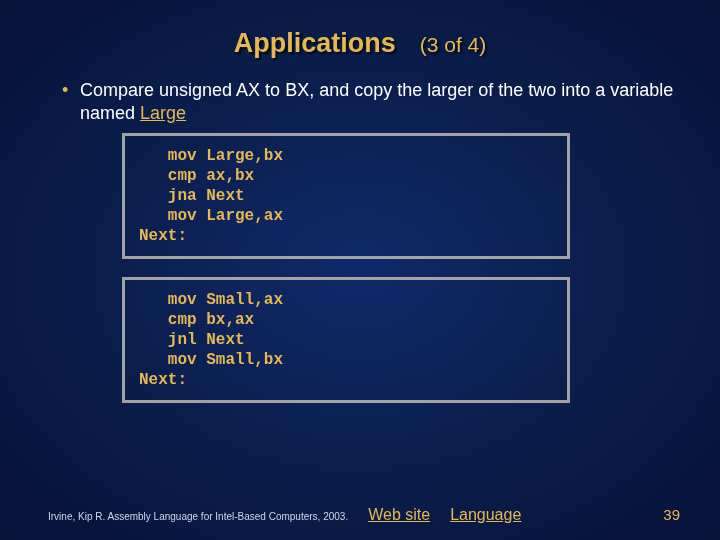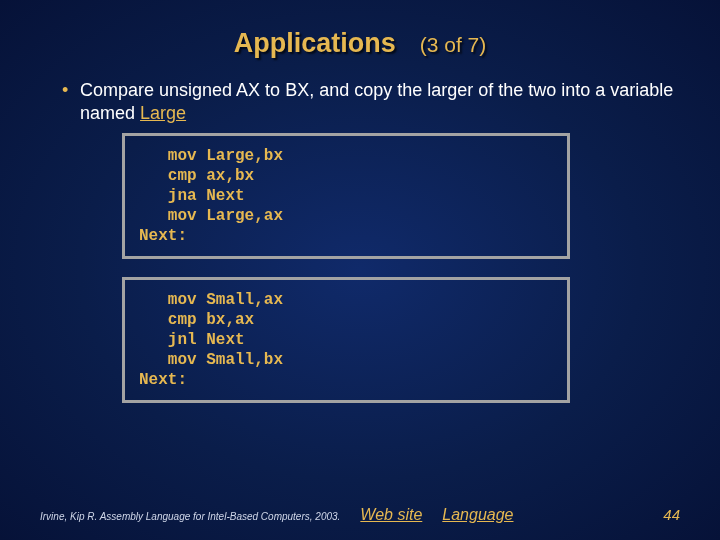--- a/index.html
+++ b/index.html
@@ -74,27 +74,26 @@
     margin: 0;
     font-family: "Courier New", Courier, monospace;
     font-size: 16px;
     color: #e6b851;
     font-weight: bold;
     line-height: 1.25;
     white-space: pre;
   }
   .footer {
     position: absolute;
-    left: 40px;
+    left: 48px;
     right: 40px;
     bottom: 16px;
     display: flex;
     align-items: baseline;
     font-size: 11px;
-    font-style: italic;
   }
   .footer .credit {
     color: #cfd6e8;
     font-size: 10px;
   }
   .footer .link {
     color: #e6b851;
     text-decoration: underline;
     margin-left: 20px;
     font-size: 16px;
@@ -109,21 +108,21 @@
   }
 </style>
 </head>
 <body>
 
 <div class="slide">
 
   <div class="title-wrap">
     <span class="title">Applications</span>
     <span class="title">&nbsp;&nbsp;</span>
-    <span class="title-sub">(3 of 7)</span>
+    <span class="title-sub">(3 of 4)</span>
   </div>
 
   <ul class="bullets">
     <li>
       <span>Compare unsigned AX to BX, and copy the larger of the two into a variable named </span><span class="hl">Large</span>
     </li>
   </ul>
 
   <div class="code-box">
     <pre>   mov Large,bx
@@ -140,16 +139,16 @@
    jnl Next
    mov Small,bx
 Next:</pre>
   </div>
 
   <div class="footer">
     <span class="credit">Irvine, Kip R. Assembly Language for Intel-Based Computers, 2003.</span>
     <span class="link">Web site</span>
     <span class="link">Language</span>
     <span class="spacer"></span>
-    <span class="pagenum">44</span>
+    <span class="pagenum">39</span>
   </div>
 
 </div>
 
 </body></html>

